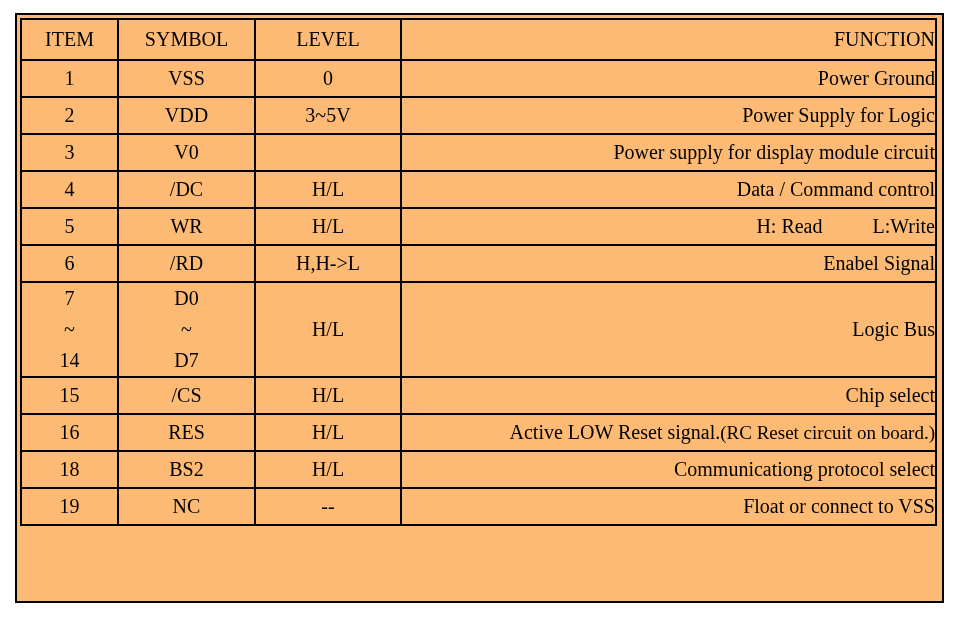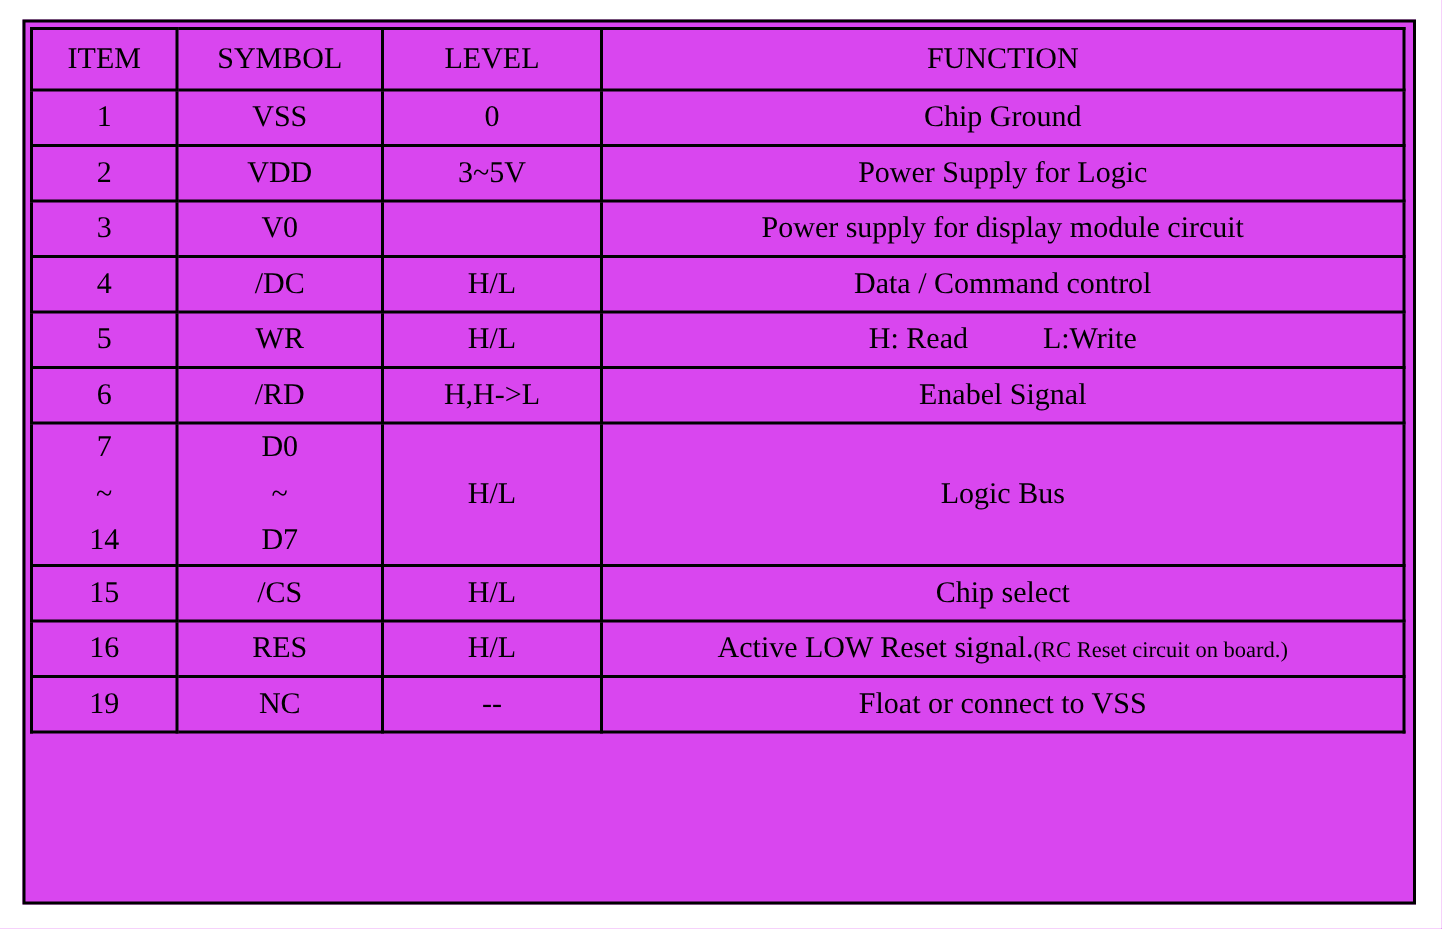--- a/index.html
+++ b/index.html
@@ -13,21 +13,21 @@
   }
   .outer-box {
     position: absolute;
     left: 15px;
     top: 13px;
     width: 929px;
     height: 590px;
     box-sizing: border-box;
     border: 2px solid #000000;
     padding: 3px 4px 4px 3px;
-    background: #d946ef;
+    background: #fdba74;
   }
   table.pin-table {
     border-collapse: collapse;
     width: 917px;
     table-layout: fixed;
   }
   .pin-table th, .pin-table td {
     border: 2px solid #000000;
     font-size: 20px;
     font-weight: normal;
@@ -39,26 +39,26 @@
   .col-symbol { width: 137px; }
   .col-level  { width: 146px; }
   .col-fn     { width: auto;  }
 
   tr.header-row { height: 41px; }
   tr.data-row   { height: 37px; }
   tr.merged-row { height: 92px; }
 
   .c-center { text-align: center; }
   .c-fn {
-    text-align: center;
+    text-align: right;
     padding-left: 9px;
     padding-right: 4px;
     white-space: pre-wrap;
   }
-  .fn-note { font-size: 15px; }
+  .fn-note { font-size: 19px; }
   .stack-line {
     line-height: 31px;
     text-align: center;
   }
 </style>
 </head>
 <body>
 
 <div class="outer-box">
   <table class="pin-table">
@@ -74,21 +74,21 @@
         <th class="c-center">SYMBOL</th>
         <th class="c-center">LEVEL</th>
         <th class="c-fn">FUNCTION</th>
       </tr>
     </thead>
     <tbody>
       <tr class="data-row">
         <td class="c-center">1</td>
         <td class="c-center">VSS</td>
         <td class="c-center">0</td>
-        <td class="c-fn">Chip Ground</td>
+        <td class="c-fn">Power Ground</td>
       </tr>
       <tr class="data-row">
         <td class="c-center">2</td>
         <td class="c-center">VDD</td>
         <td class="c-center">3~5V</td>
         <td class="c-fn">Power Supply for Logic</td>
       </tr>
       <tr class="data-row">
         <td class="c-center">3</td>
         <td class="c-center">V0</td>
@@ -133,20 +133,26 @@
         <td class="c-center">H/L</td>
         <td class="c-fn">Chip select</td>
       </tr>
       <tr class="data-row">
         <td class="c-center">16</td>
         <td class="c-center">RES</td>
         <td class="c-center">H/L</td>
         <td class="c-fn"><span>Active LOW Reset signal.</span><span class="fn-note">(RC Reset circuit on board.)</span></td>
       </tr>
       <tr class="data-row">
+        <td class="c-center">18</td>
+        <td class="c-center">BS2</td>
+        <td class="c-center">H/L</td>
+        <td class="c-fn">Communicationg protocol select</td>
+      </tr>
+      <tr class="data-row">
         <td class="c-center">19</td>
         <td class="c-center">NC</td>
         <td class="c-center">--</td>
         <td class="c-fn">Float or connect to VSS</td>
       </tr>
     </tbody>
   </table>
 </div>
 
 </body></html>

